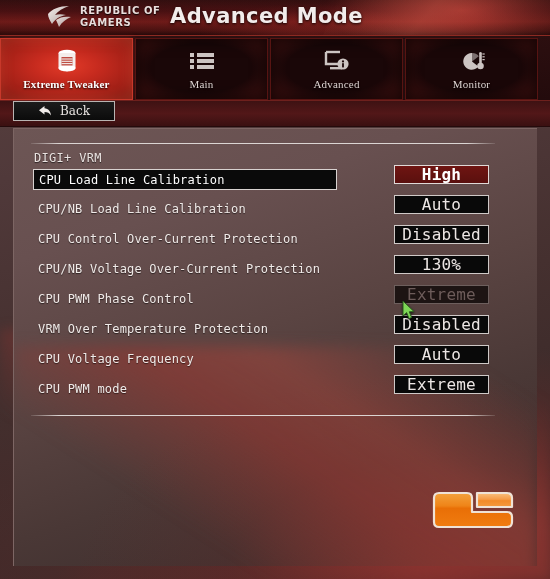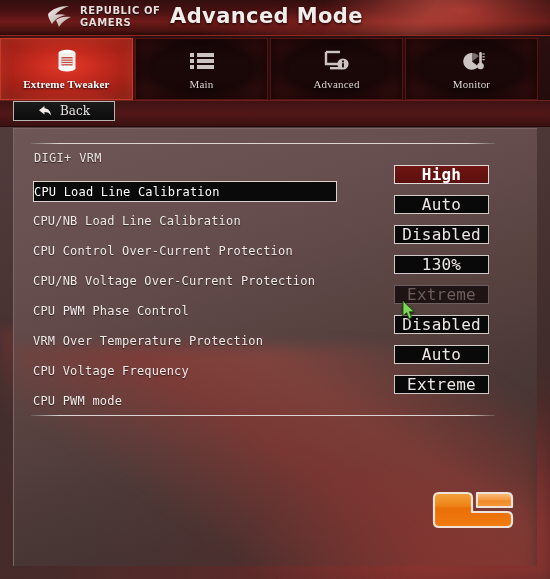--- a/index.html
+++ b/index.html
@@ -172,23 +172,24 @@
   }
 
   
   .rows { position: absolute; left: 0; top: 36px; width: 524px; }
   .row {
     position: relative;
     height: 30px;
     display: flex; align-items: center;
   }
   .row-label {
-    position: absolute; left: 19px; top: 16px;
+    position: absolute; left: 19px; top: 4px;
     width: 304px; height: 19px;
     display: flex; align-items: center;
+    padding-left: 5px;
     font-family: "DejaVu Sans Mono", monospace;
     font-size: 12px; color: #f0eae8;
     letter-spacing: 0.2px;
     text-shadow: 0 1px 1px rgba(0,0,0,0.55);
     cursor: pointer;
   }
   .row.selected .row-label {
     background: #0a0a0a;
     border: 1px solid #d8d2d0;
     color: #ffffff;

